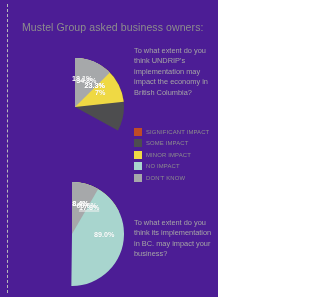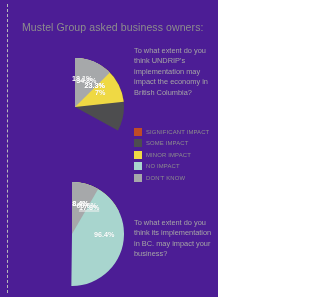--- a/index.html
+++ b/index.html
@@ -152,21 +152,21 @@
           <path d="M 50 50 L 50.000 0.000 A 50 50 0 0 1 90.817 21.121 Z" fill="#4d4d4f"></path>
           <path d="M 50 50 L 50.000 0.000 A 50 50 0 0 1 94.970 28.144 Z" fill="#efd944"></path>
           <path d="M 50 50 L 50.000 0.000 A 50 50 0 1 1 49.372 99.996 Z" fill="#a8d5ce"></path>
           <path d="M 50 50 L 50.000 0.000 A 50 50 0 0 1 75.181 6.804 Z" fill="#a6a8aa"></path>
         </svg>
     </div>
     <div id="pie-2-labels">
         <div class="slice-label" style="left: 60.4095px; top: 20.8761px;">8.4%</div>
         <div class="slice-label" style="left: 66.8169px; top: 23.3665px;">69.6%</div>
         <div class="slice-label" style="left: 69.1037px; top: 24.6709px; text-decoration: underline;">17.8%</div>
-        <div class="slice-label" style="left: 84.2394px; top: 52.2026px;">96.4%</div>
+        <div class="slice-label" style="left: 84.2394px; top: 52.2026px;">89.0%</div>
         <div class="slice-label" style="left: 60.4095px; top: 20.8761px;">8.4%</div>
       </div>
   </div>
 
   <div id="question-1" class="question">To what extent do you think UNDRIP's implementation may impact the economy in British Columbia?</div>
 
   <div id="question-2" class="question">To what extent do you think its implementation in BC. may impact your business?</div>
 
   <div id="legend">
       <div class="legend-item">

